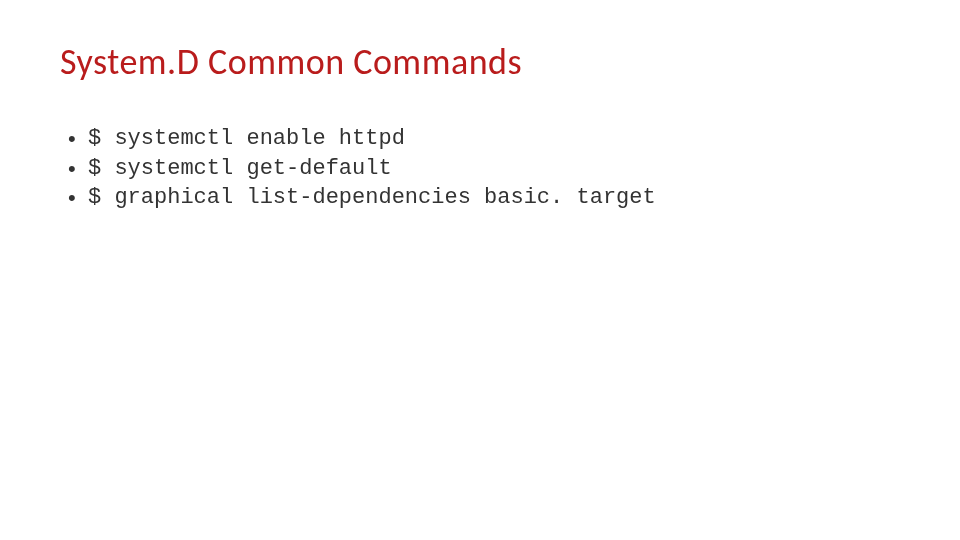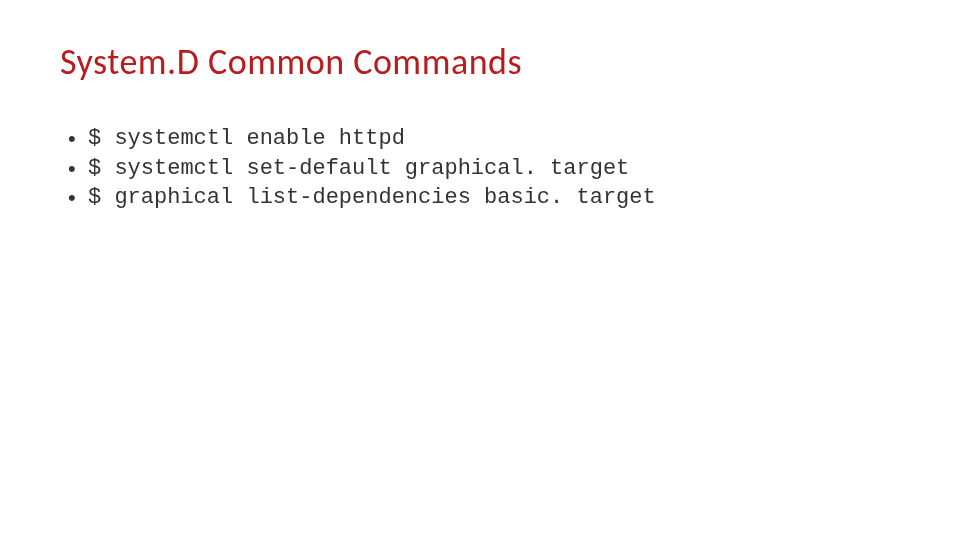--- a/index.html
+++ b/index.html
@@ -44,15 +44,15 @@
       color: #333333;
     }
   </style>
 </head>
 <body>
 
 <h1 class="title">System.D Common Commands</h1>
 
 <ul class="command-list">
   <li>$ systemctl enable httpd</li>
-  <li>$ systemctl set-default graphical. target</li>
+  <li>$ systemctl get-default</li>
   <li>$ graphical list-dependencies basic. target</li>
 </ul>
 
 </body></html>

